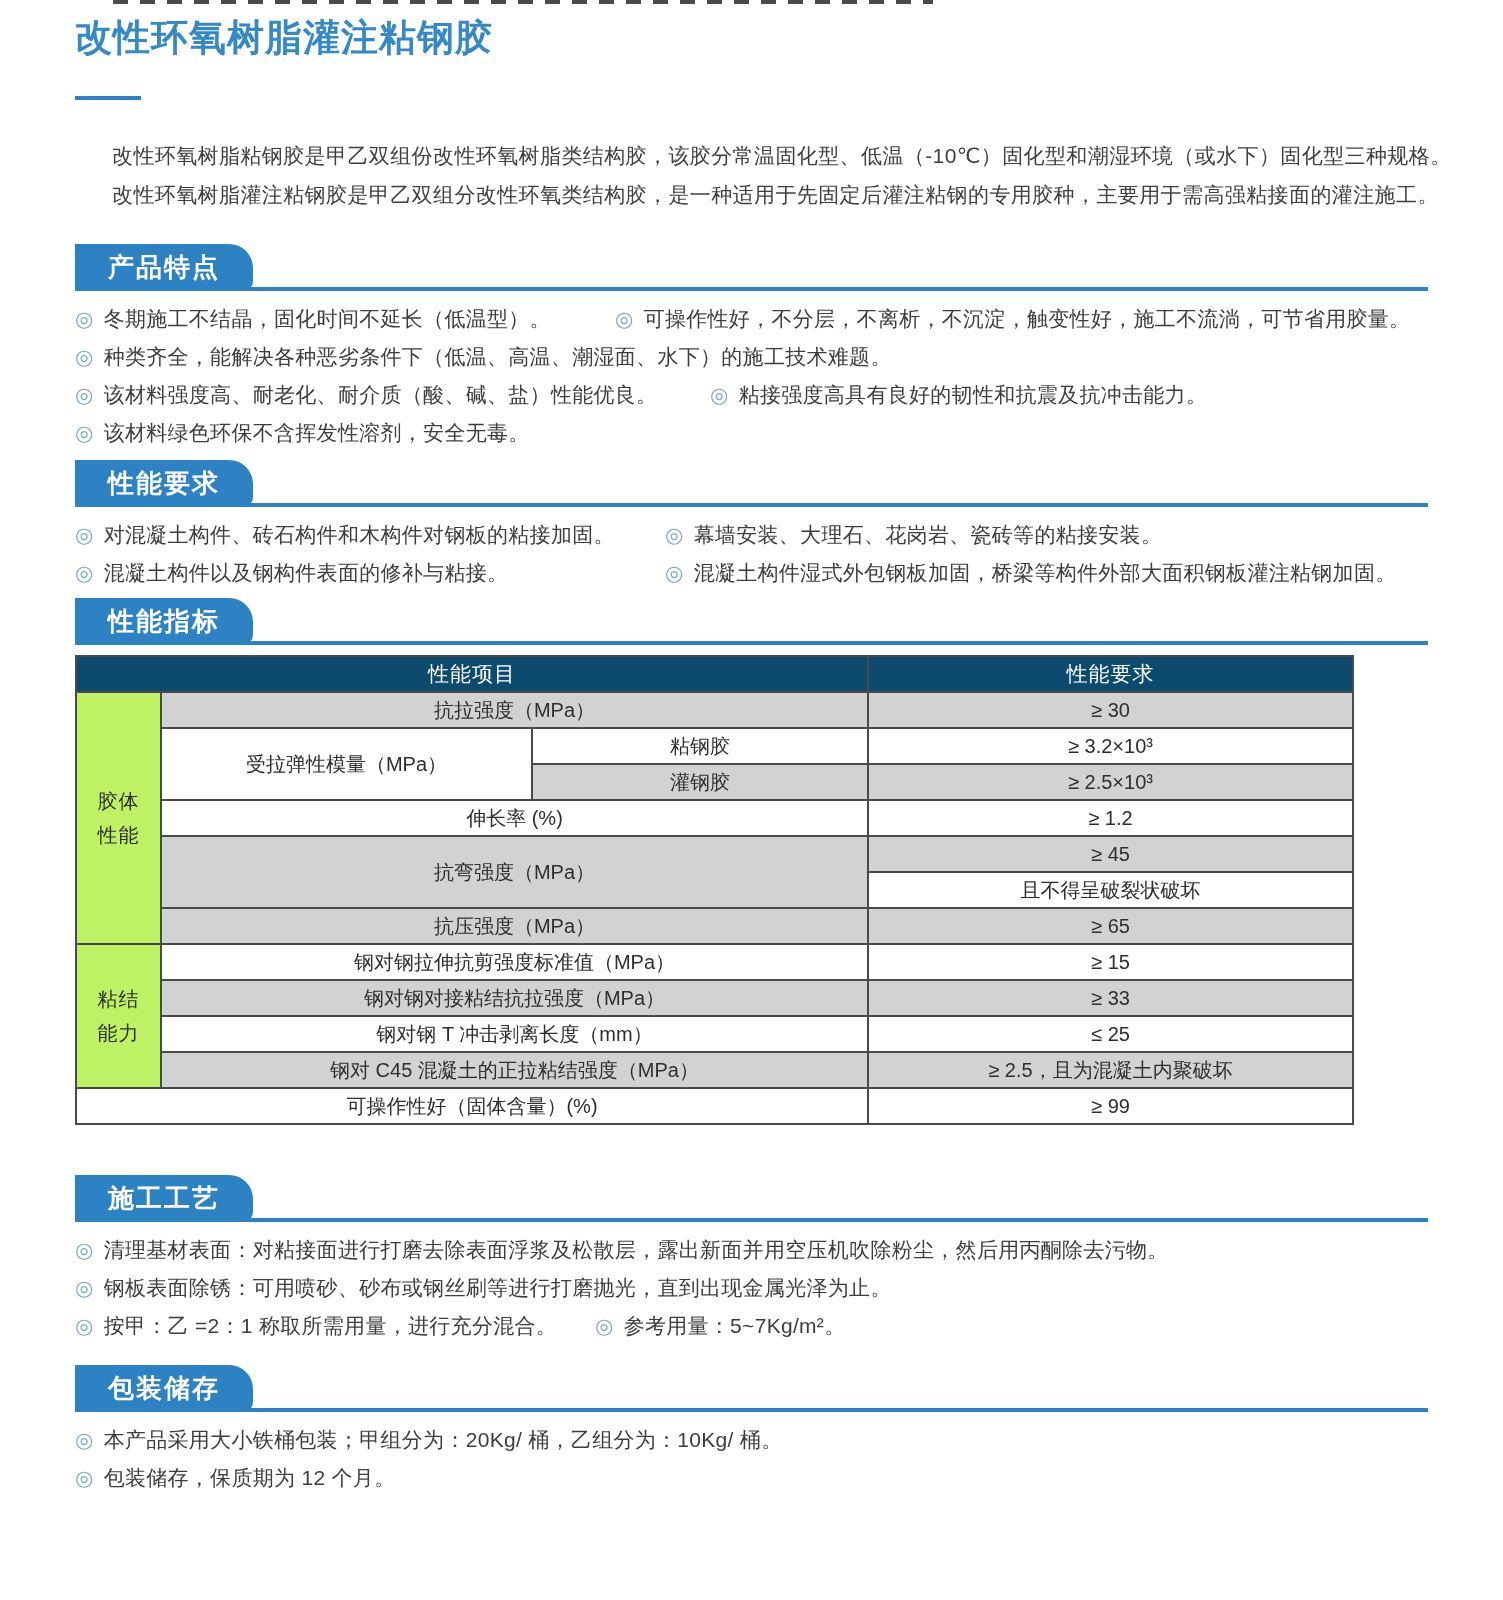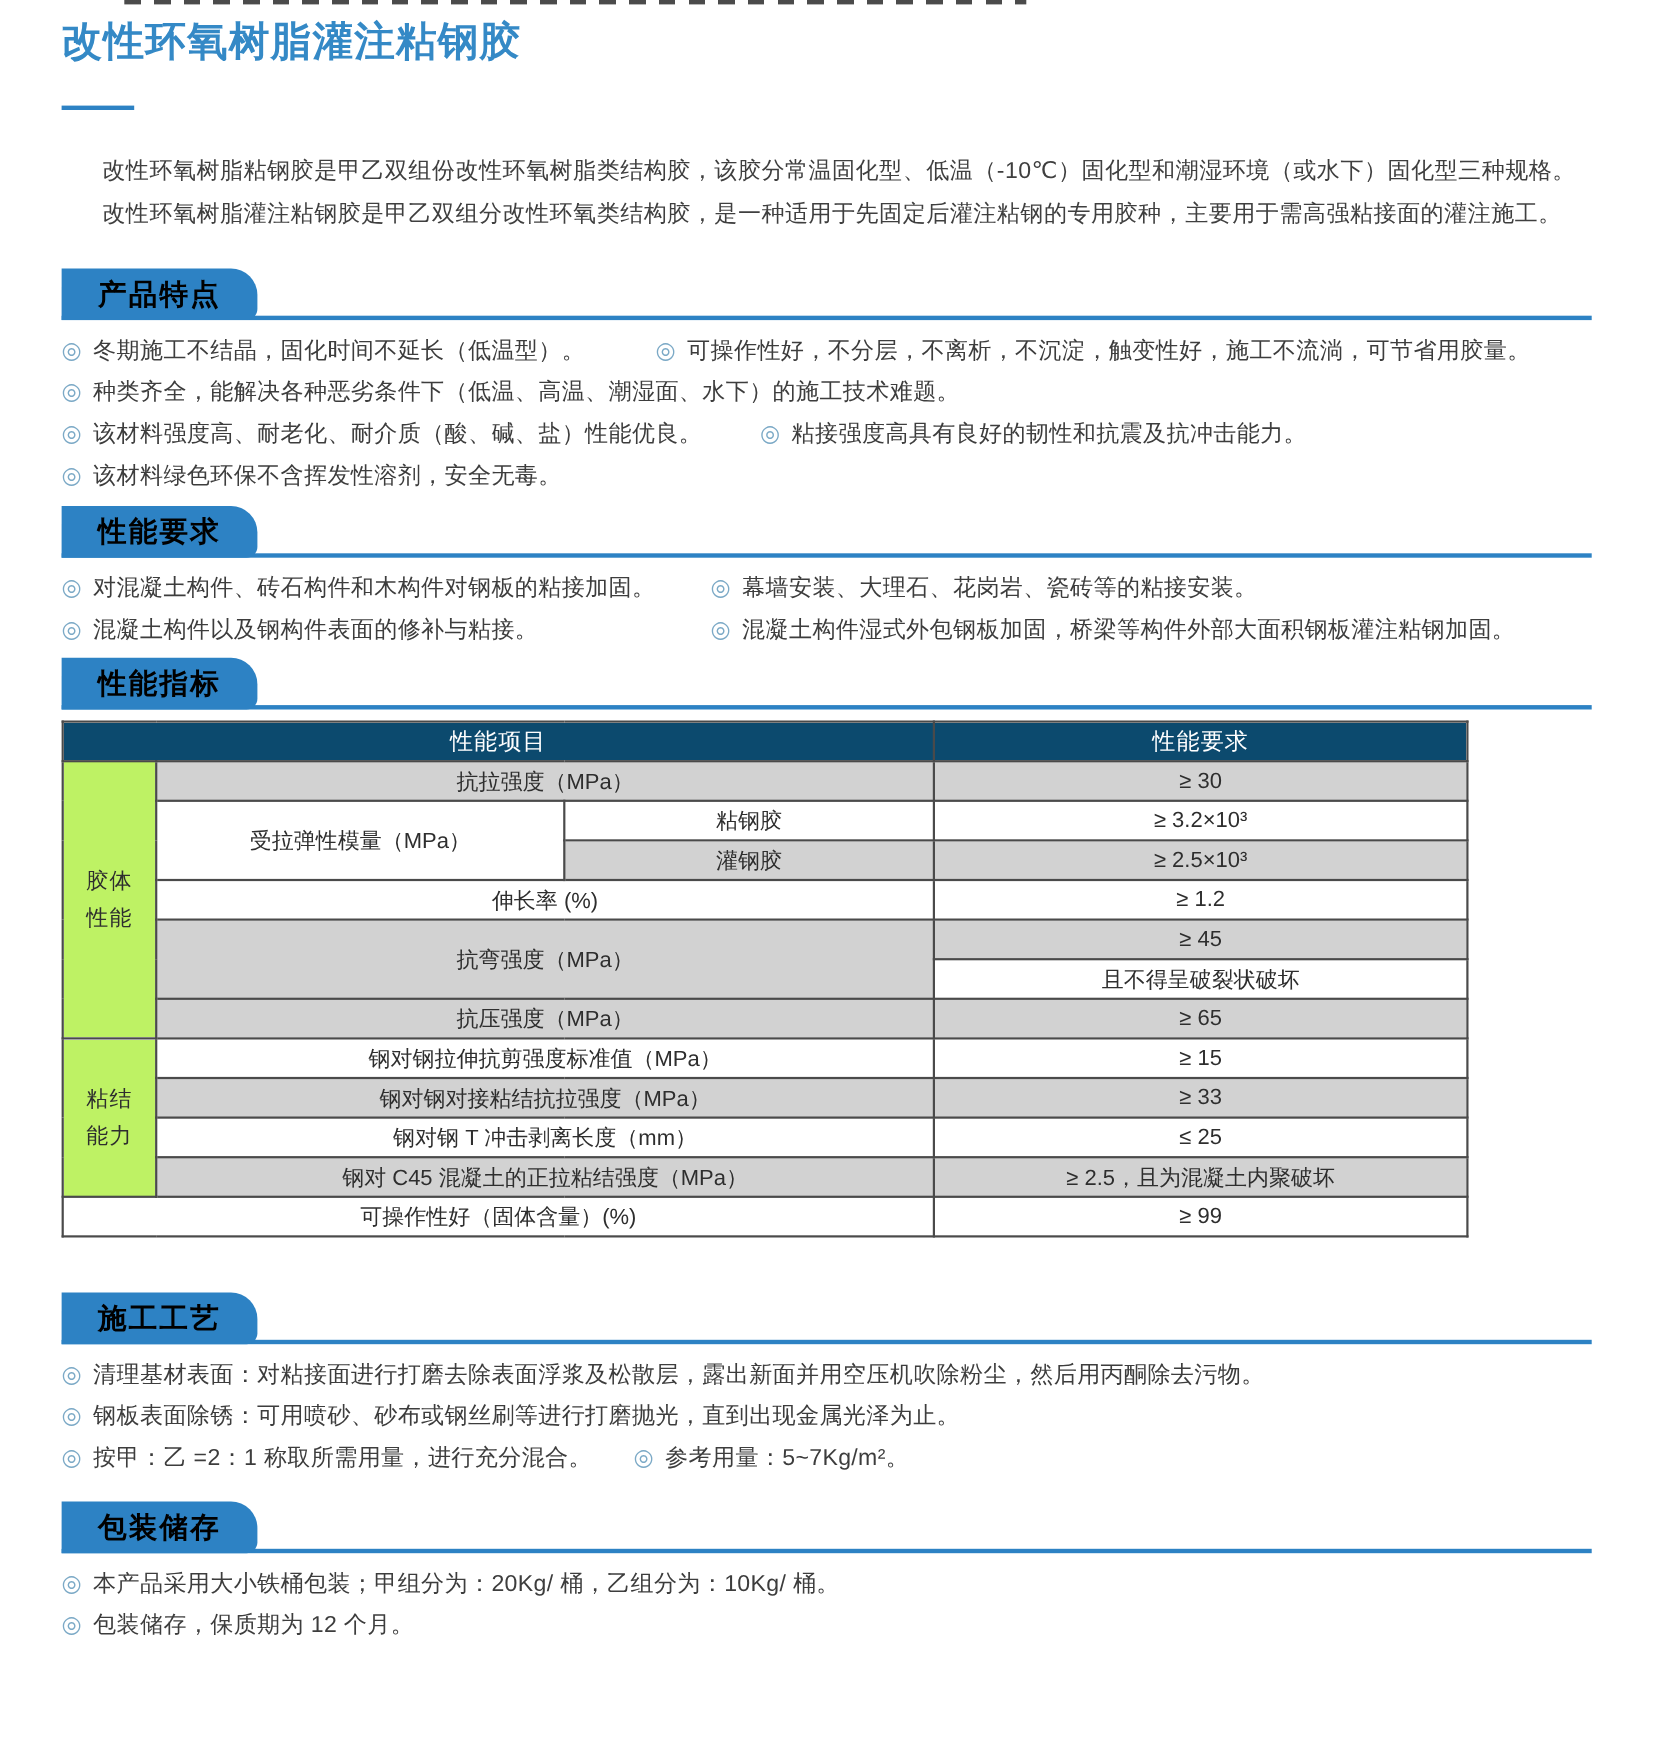--- a/index.html
+++ b/index.html
@@ -1,40 +1,40 @@
 <!DOCTYPE html>
 <html><head>
 <meta charset="utf-8">
 <style>
   html,body{margin:0;padding:0;}
   body{
     width:1503px;height:1600px;background:#ffffff;position:relative;
     font-family:"Liberation Sans","DejaVu Sans",sans-serif;
     color:#3d3d3d;overflow:hidden;
   }
-  .content{padding:0 56px;position:relative;}
+  .content{padding:0 75px;position:relative;}
   
   .top-artifact{
     position:absolute;top:0;left:113px;width:820px;height:4px;
     background:repeating-linear-gradient(90deg,#2b2b2b 0 15px,transparent 15px 27px);
     opacity:.85;
   }
   
   .page-title{margin-top:14px;font-size:37px;line-height:48px;font-weight:bold;color:#3489c6;letter-spacing:1px;}
   .title-underline{margin-top:34px;width:66px;height:4px;background:#2d82c4;}
   
   .intro{margin-top:36px;font-size:21px;line-height:39px;color:#3f3f3f;}
   .intro .line{padding-left:37px;white-space:nowrap;letter-spacing:.4px;}
   
   .section-head{position:relative;height:47px;}
   .section-rule{position:absolute;left:0;right:0;bottom:0;height:4px;background:#2d82c4;}
   .section-badge{
     position:absolute;left:0;top:0;width:178px;height:47px;background:#2d82c4;
     border-radius:0 24px 10px 0;display:flex;align-items:center;justify-content:center;
-    color:#000000;font-size:26px;font-weight:bold;letter-spacing:2px;
+    color:#ffffff;font-size:26px;font-weight:bold;letter-spacing:2px;
   }
   .mt30{margin-top:30px;} .mt14{margin-top:14px;} .mt12{margin-top:12px;}
   .mt50{margin-top:50px;} .mt26{margin-top:26px;}
   
   .bullets{margin-top:14px;}
   .b-row{display:flex;align-items:flex-start;margin-bottom:11px;line-height:27px;font-size:21px;letter-spacing:.3px;}
   .b-item{display:flex;align-items:flex-start;}
   .b-item .dot{color:#7ba9c6;margin-right:10px;font-size:21px;line-height:27px;}
   .w540{width:540px;flex:none;} .w635{width:635px;flex:none;}
   .w590{width:590px;flex:none;} .w520{width:520px;flex:none;}

